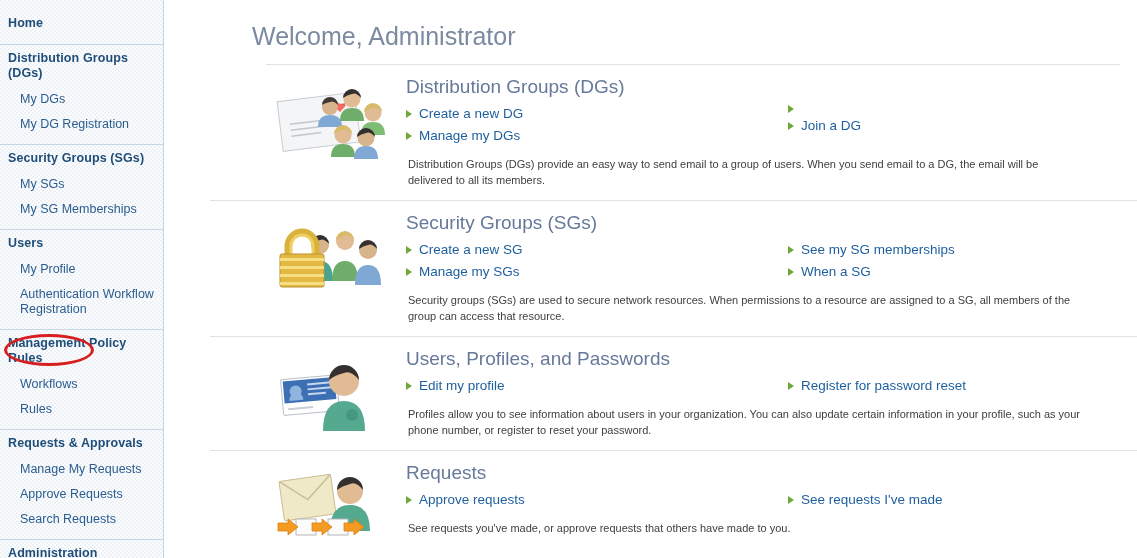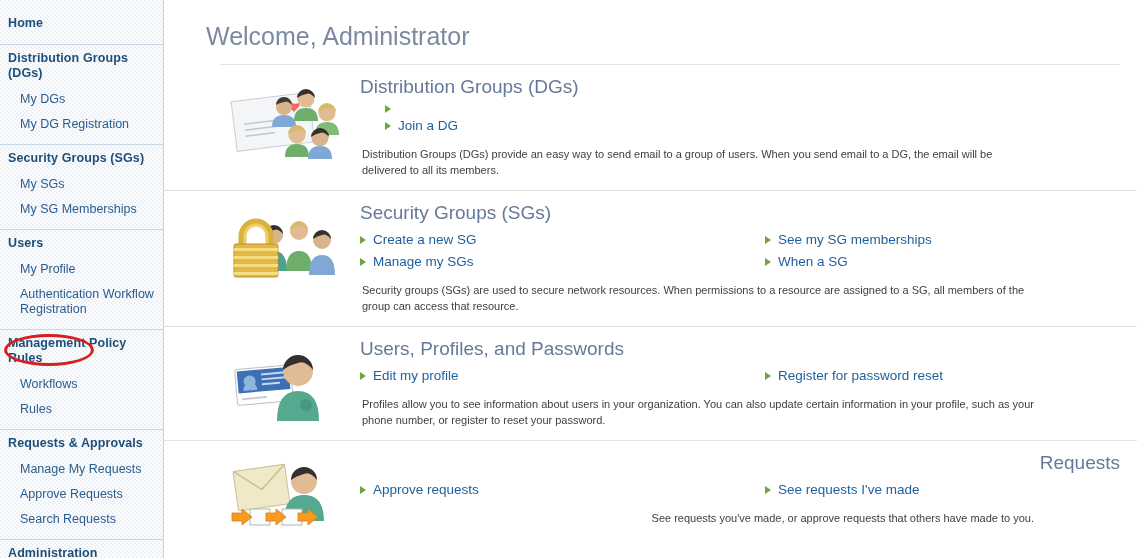--- a/index.html
+++ b/index.html
@@ -11,20 +11,21 @@
     width: 1137px;
     height: 558px;
     font-family: "Liberation Sans", sans-serif;
     overflow: hidden;
     position: relative;
   }
   #app {
     display: flex;
     width: 1137px;
     height: 558px;
+    gap: 46px;
   }
 
   
   #sidebar {
     width: 164px;
     min-width: 164px;
     height: 558px;
     box-sizing: border-box;
     background-color: #eef2f7;
     background-image:
@@ -80,21 +81,21 @@
     height: 0;
     border-top: 1px solid #e2e2e2;
     margin: 12px 17px 0 56px;
   }
 
   .section {
     display: flex;
     padding: 10px 17px 10px 56px;
     border-bottom: 1px solid #e2e2e2;
   }
-  .section.last { border-bottom: none; text-align: right; }
+  .section.last { border-bottom: none; }
 
   .section-icon {
     width: 130px;
     min-width: 130px;
     display: flex;
     align-items: flex-start;
     justify-content: center;
     padding-top: 8px;
   }
   .section-body {
@@ -249,20 +250,30 @@
 
             <circle cx="94" cy="55" r="8.5" fill="#d8b48c"></circle>
             <path d="M85 54 a9 9 0 0 1 18 0 q-5 -6 -9 -4 q-5 1 -9 4z" fill="#33302e"></path>
             <path d="M82 76 q0 -13 12 -13 q12 0 12 13 z" fill="#7fa8d4"></path>
           </g>
         </svg>
       </div>
       <div class="section-body">
         <h2 class="section-title">Distribution Groups (DGs)</h2>
         <div class="link-grid">
+          <div class="link-col">
+            <div class="link-row">
+              <span class="bullet"></span>
+              <a class="nav-link" href="#">Create a new DG</a>
+            </div>
+            <div class="link-row">
+              <span class="bullet"></span>
+              <a class="nav-link" href="#">Manage my DGs</a>
+            </div>
+          </div>
           <div class="link-col right">
             <div class="link-row">
               <span class="bullet"></span>
             </div>
             <div class="link-row">
               <span class="bullet"></span>
               <a class="nav-link" href="#">Join a DG</a>
             </div>
           </div>
         </div>

